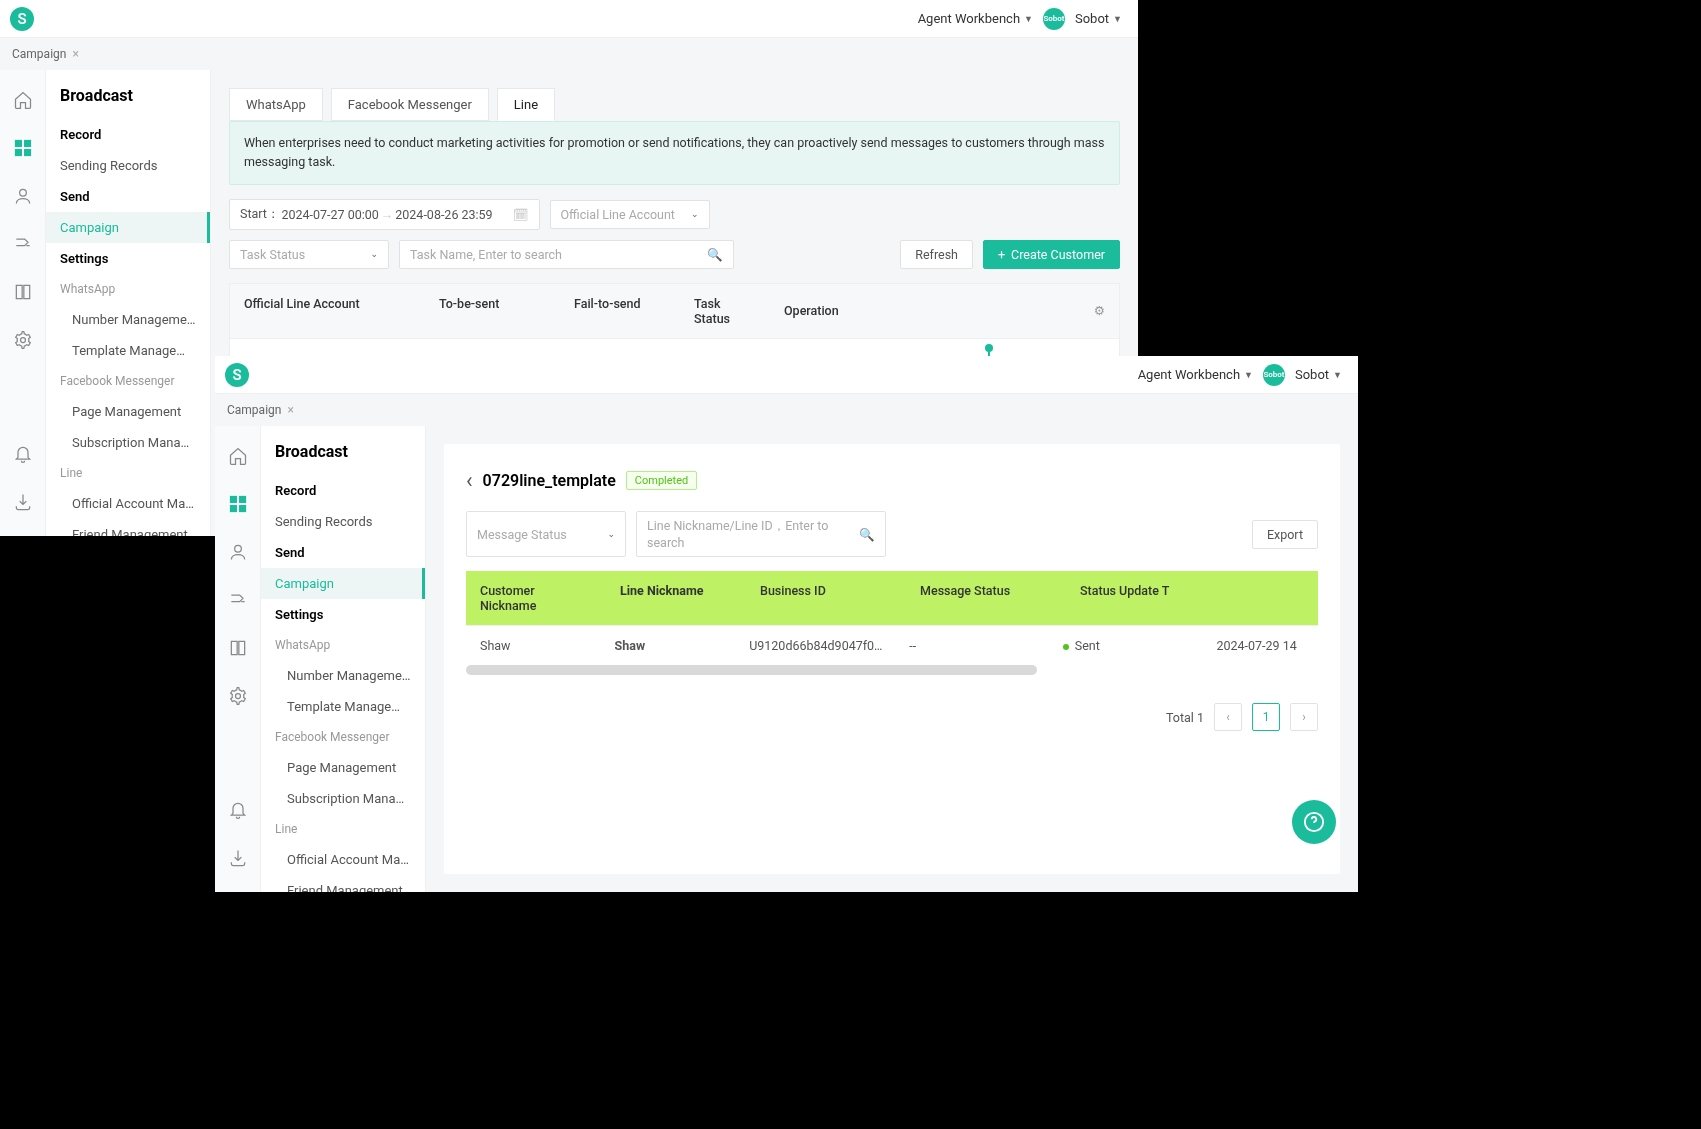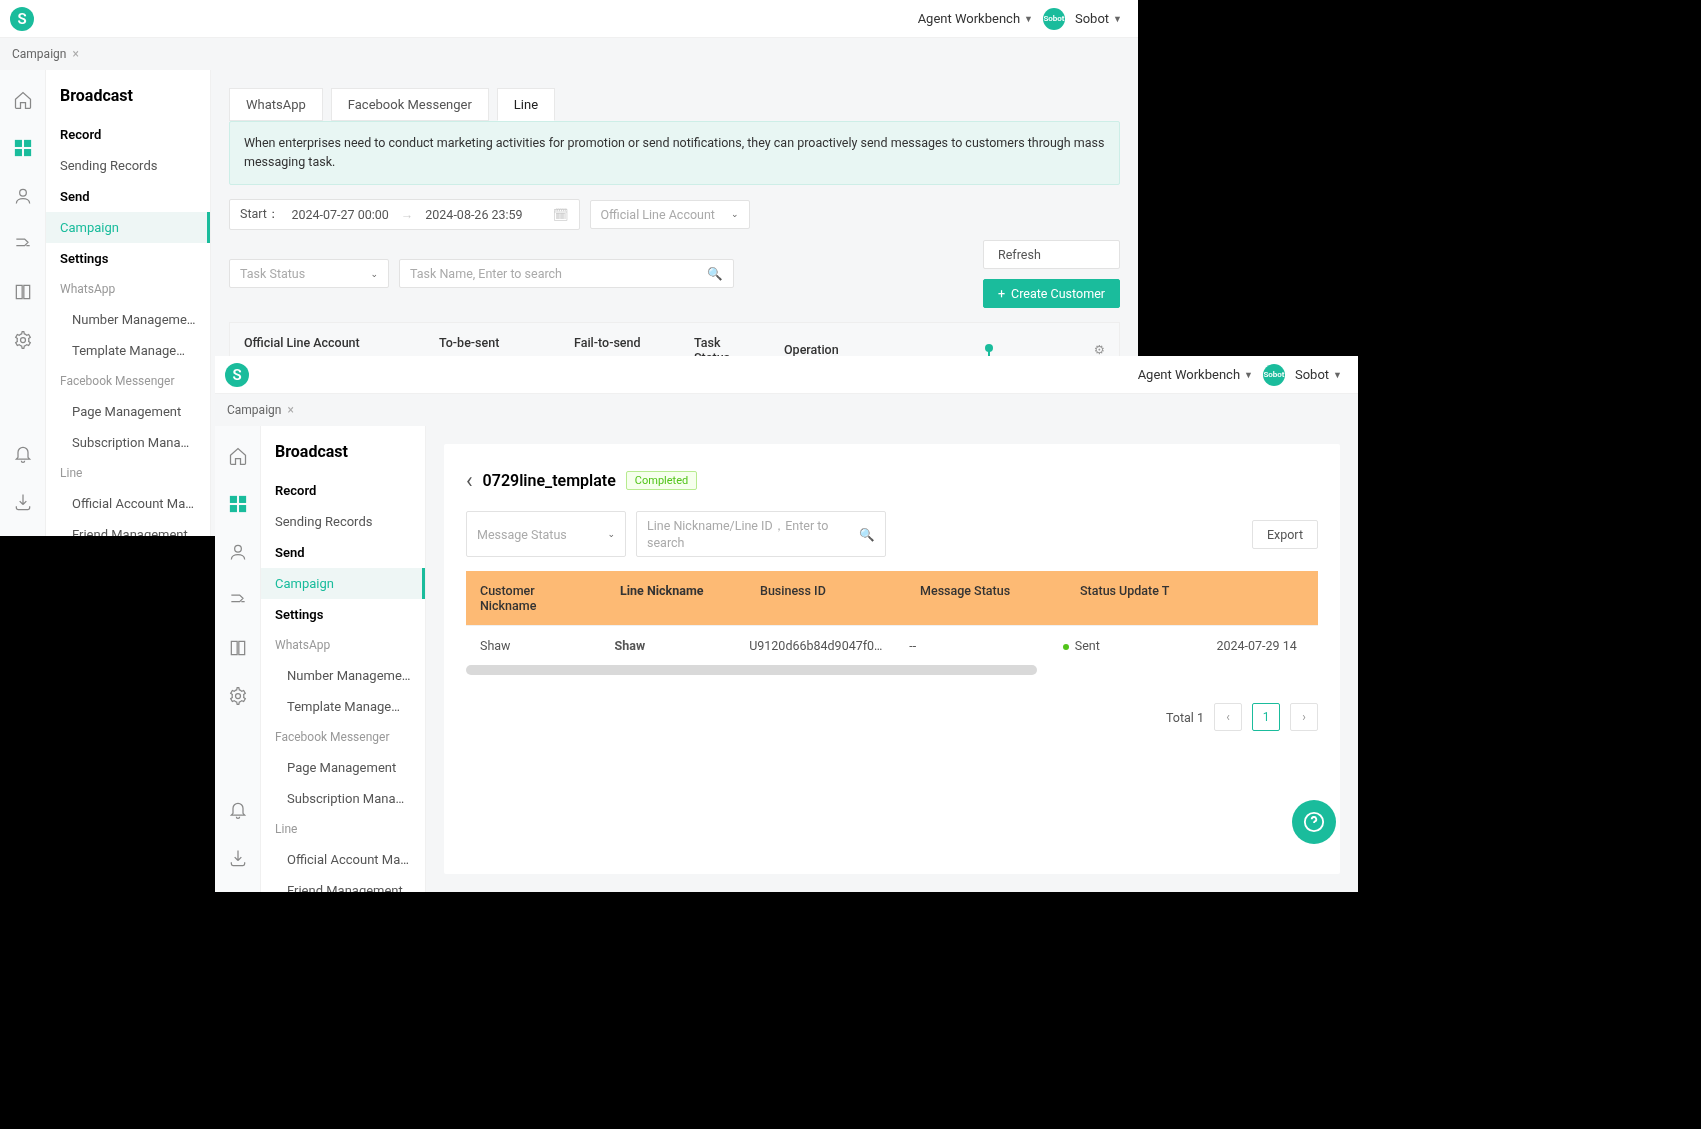--- a/index.html
+++ b/index.html
@@ -35,21 +35,21 @@
     .sp-cat { font-size:12px; color:#999; padding:8px 14px;}
 
     .content { flex:1; background:#f5f6f7; padding:18px; overflow:hidden;}
     .tabs { display:flex; gap:8px; }
     .tab { background:#fff; border:1px solid #e8e8e8; padding:8px 16px; font-size:13px; color:#555; cursor:pointer;}
     .tab.active { border-bottom:1px solid #fff; font-weight:400; color:#222;}
 
     .notice { background:#e8f6f3; border:1px solid #cdeee7; padding:12px 14px; font-size:12.5px; color:#333; line-height:1.5; border-radius:2px;}
 
     .filters { margin-top:14px; display:flex; gap:10px; align-items:center; flex-wrap:wrap;}
-    .dateinput { background:#fff; border:1px solid #e2e2e2; padding:6px 10px; font-size:12.5px; color:#555; display:flex; align-items:center; gap:12px; border-radius:2px; }
+    .dateinput { background:#fff; border:1px solid #e2e2e2; padding:6px 10px; font-size:12.5px; color:#555; display:flex; align-items:center; gap:2px; border-radius:2px; }
     .select { background:#fff; border:1px solid #e2e2e2; padding:6px 10px; font-size:12.5px; color:#aaa; display:flex; align-items:center; justify-content:space-between; border-radius:2px; min-width:160px;}
     .searchbox { background:#fff; border:1px solid #e2e2e2; padding:6px 10px; font-size:12.5px; color:#aaa; display:flex; align-items:center; gap:8px; width:335px; border-radius:2px;}
     .filters-row2 { margin-top:10px; display:flex; gap:10px; align-items:center; justify-content:space-between;}
     .btn { background:#fff; border:1px solid #e2e2e2; padding:6px 14px; font-size:12.5px; color:#555; cursor:pointer; border-radius:2px;}
     .btn.primary { background:#1abc9c; border-color:#1abc9c; color:#fff; display:flex; align-items:center; gap:6px;}
 
     .table { margin-top:14px; background:#fff; border:1px solid #eee; font-size:12.5px;}
     .thead { display:flex; background:#f7f8f9; font-weight:500; color:#333;}
     .th, .td { padding:12px 14px; }
     .row { display:flex; border-top:1px solid #f0f0f0; color:#555; align-items:center;}
@@ -206,21 +206,21 @@
           <div style="display:flex; gap:10px;">
             <div class="select" style="width:160px">
               <span>Task Status</span>
               <span class="caret">⌄</span>
             </div>
             <div class="searchbox">
               <span style="flex:1">Task Name, Enter to search</span>
               <span style="color:#bbb">🔍</span>
             </div>
           </div>
-          <div style="display:flex; gap:10px;flex-direction:column;">
+          <div style="display:flex; gap:10px;">
             <div class="btn">Refresh</div>
             <div class="btn primary">
               <span>+</span>
               <span>Create Customer</span>
             </div>
           </div>
         </div>
 
         <div class="table">
           <div class="thead">
@@ -359,21 +359,21 @@
               </div>
               <div class="searchbox" style="width:250px">
                 <span style="flex:1">Line Nickname/Line ID，Enter to search</span>
                 <span style="color:#bbb">🔍</span>
               </div>
             </div>
             <div class="btn">Export</div>
           </div>
 
           <div class="dtable">
-            <div class="thead" style="background:#fdba74;">
+            <div class="thead" style="background:#bef264;">
               <div class="th d-cn">Customer Nickname</div>
               <div class="th d-ln">Line Nickname</div>
               <div class="th d-bid">Business ID</div>
               <div class="th d-ms">Message Status</div>
               <div class="th d-ts" style="white-space:nowrap;overflow:hidden;">Status Update T</div>
             </div>
             <div class="row">
               <div class="td d-cn">Shaw</div>
               <div class="td d-ln">Shaw</div>
               <div class="td d-id">U9120d66b84d9047f0…</div>

